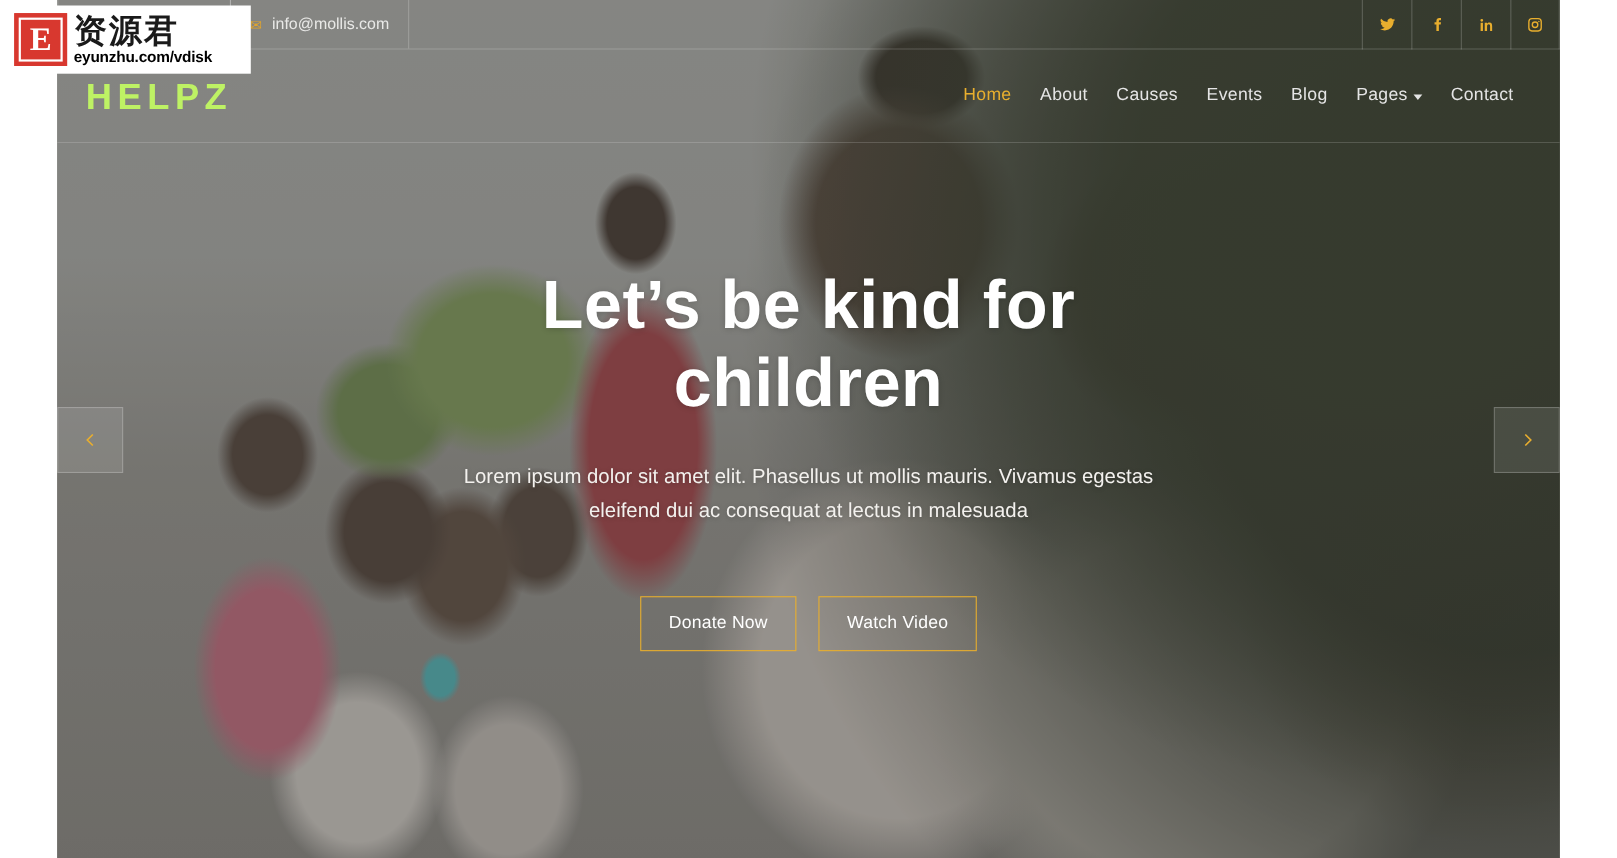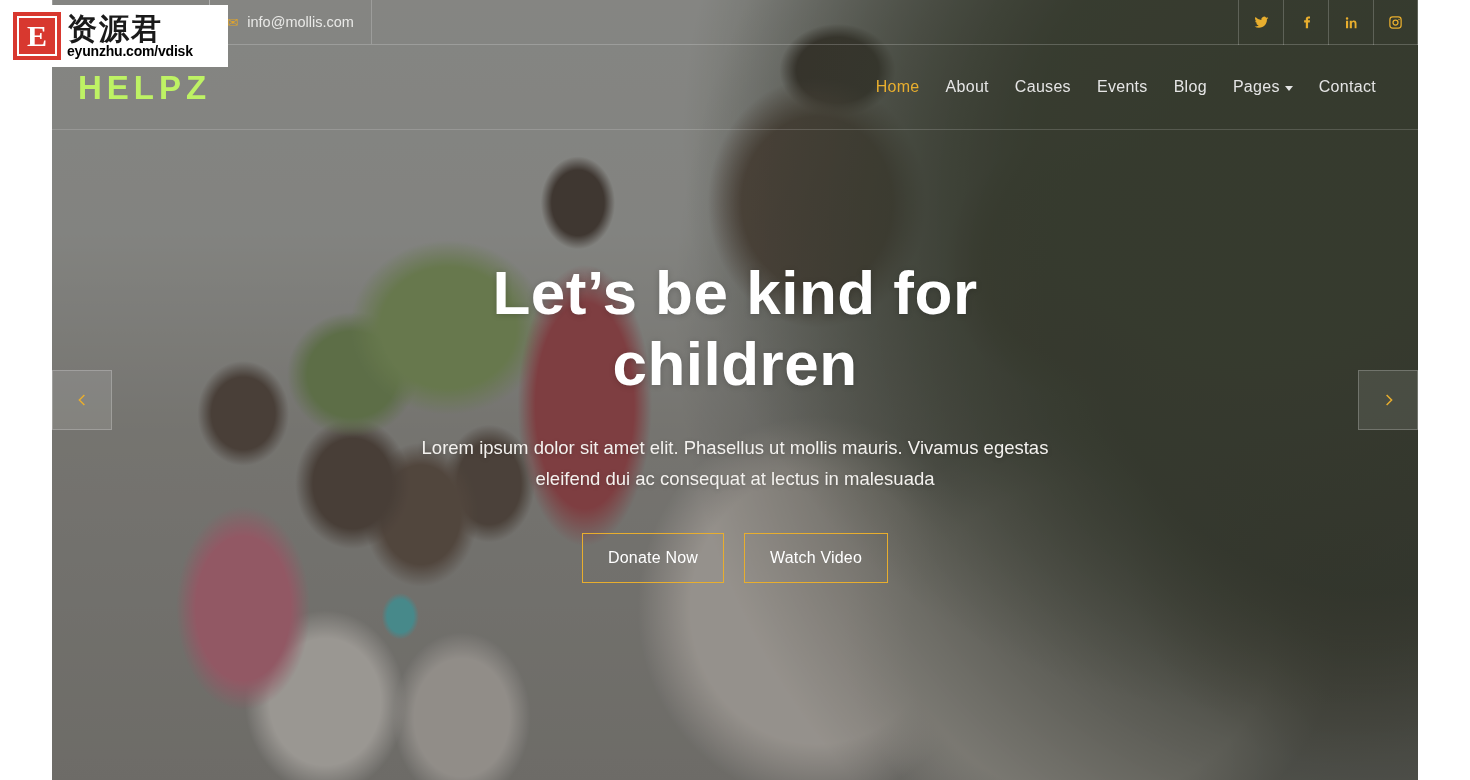--- a/index.html
+++ b/index.html
@@ -123,21 +123,21 @@
     width:0;height:0;
     border-left:4.5px solid transparent;
     border-right:4.5px solid transparent;
     border-top:5px solid currentColor;
     display:inline-block;
     margin-top:3px;
   }
 
   
   .hero-content {
-    position:absolute; left:0; top:136px;
+    position:absolute; left:0; top:121px;
     width:100%;
     display:flex; flex-direction:column; align-items:center;
     z-index:4;
     text-align:center;
   }
   .hero-title {
     margin-top:122px;
     font-size:62px; line-height:1.14;
     color:#ffffff; font-weight:600;
     letter-spacing:.5px;
@@ -154,20 +154,21 @@
   .hero-btns { margin-top:38px; display:flex; gap:20px; }
   .btn {
     min-width:140px; height:50px;
     display:flex; align-items:center; justify-content:center;
     border:1.6px solid #e8ae2e;
     color:#ffffff; font-size:16px;
     padding:0 25px;
     cursor:pointer;
     background:transparent;
     letter-spacing:.2px;
+    margin-top:24px;
   }
 
   
   .arrow {
     position:absolute; top:370px;
     width:60px; height:60px;
     display:flex; align-items:center; justify-content:center;
     background:rgba(255,255,255,.10);
     border:1px solid rgba(255,255,255,.22);
     color:#e8ae2e;

